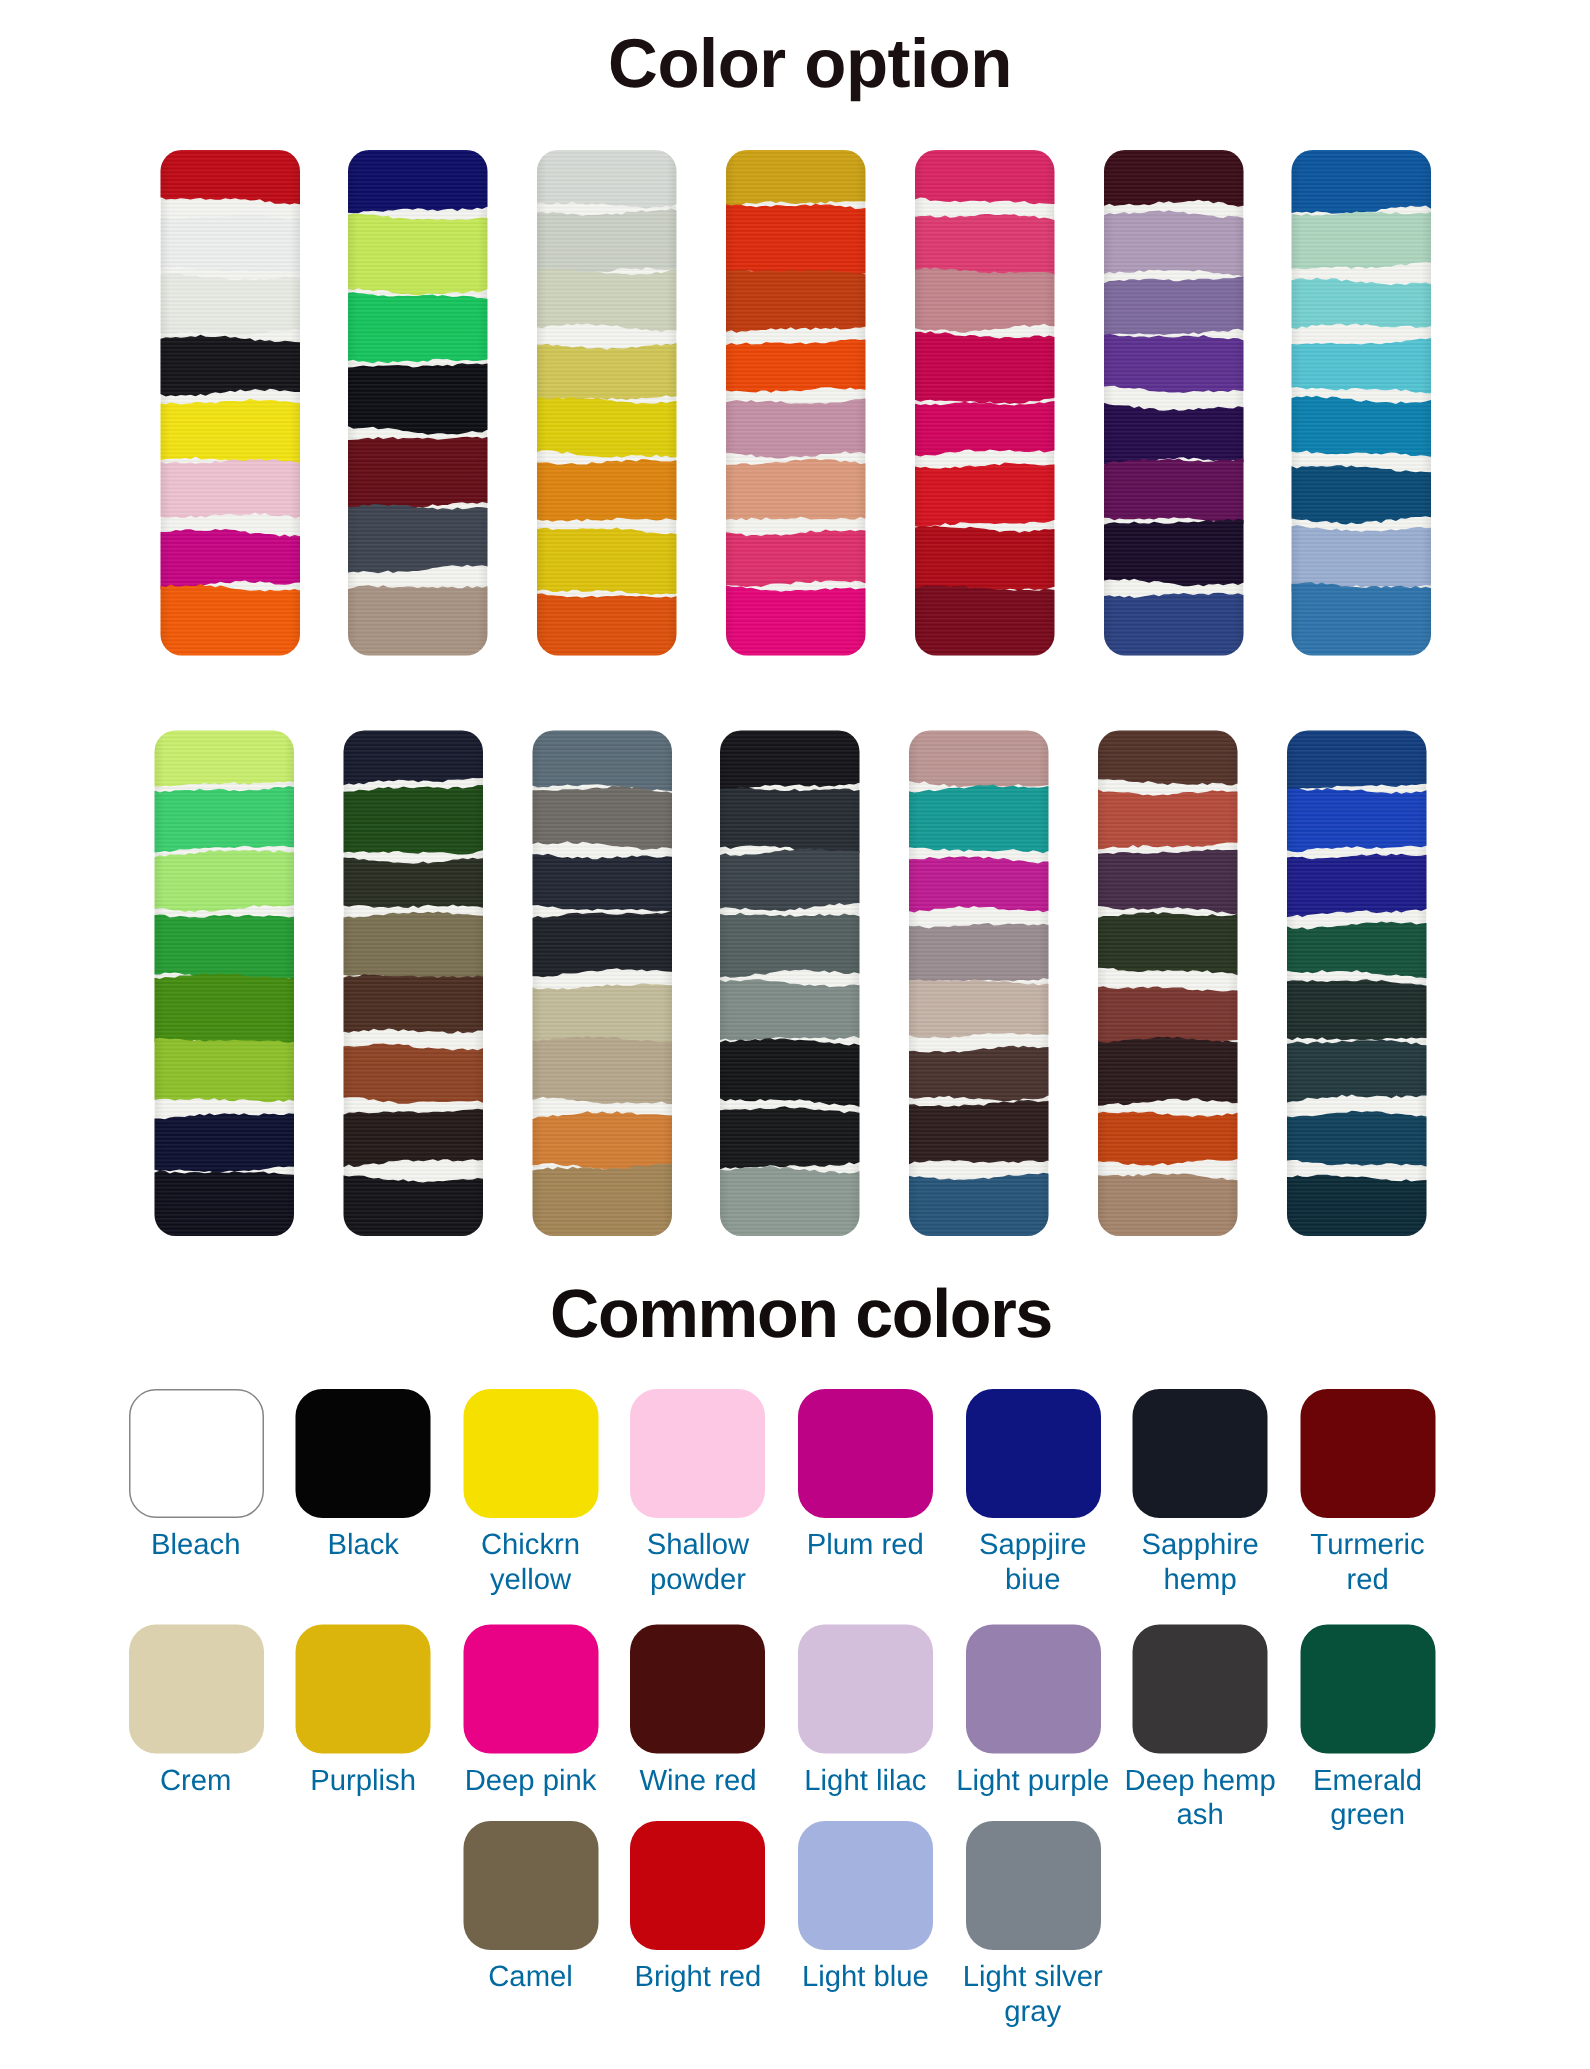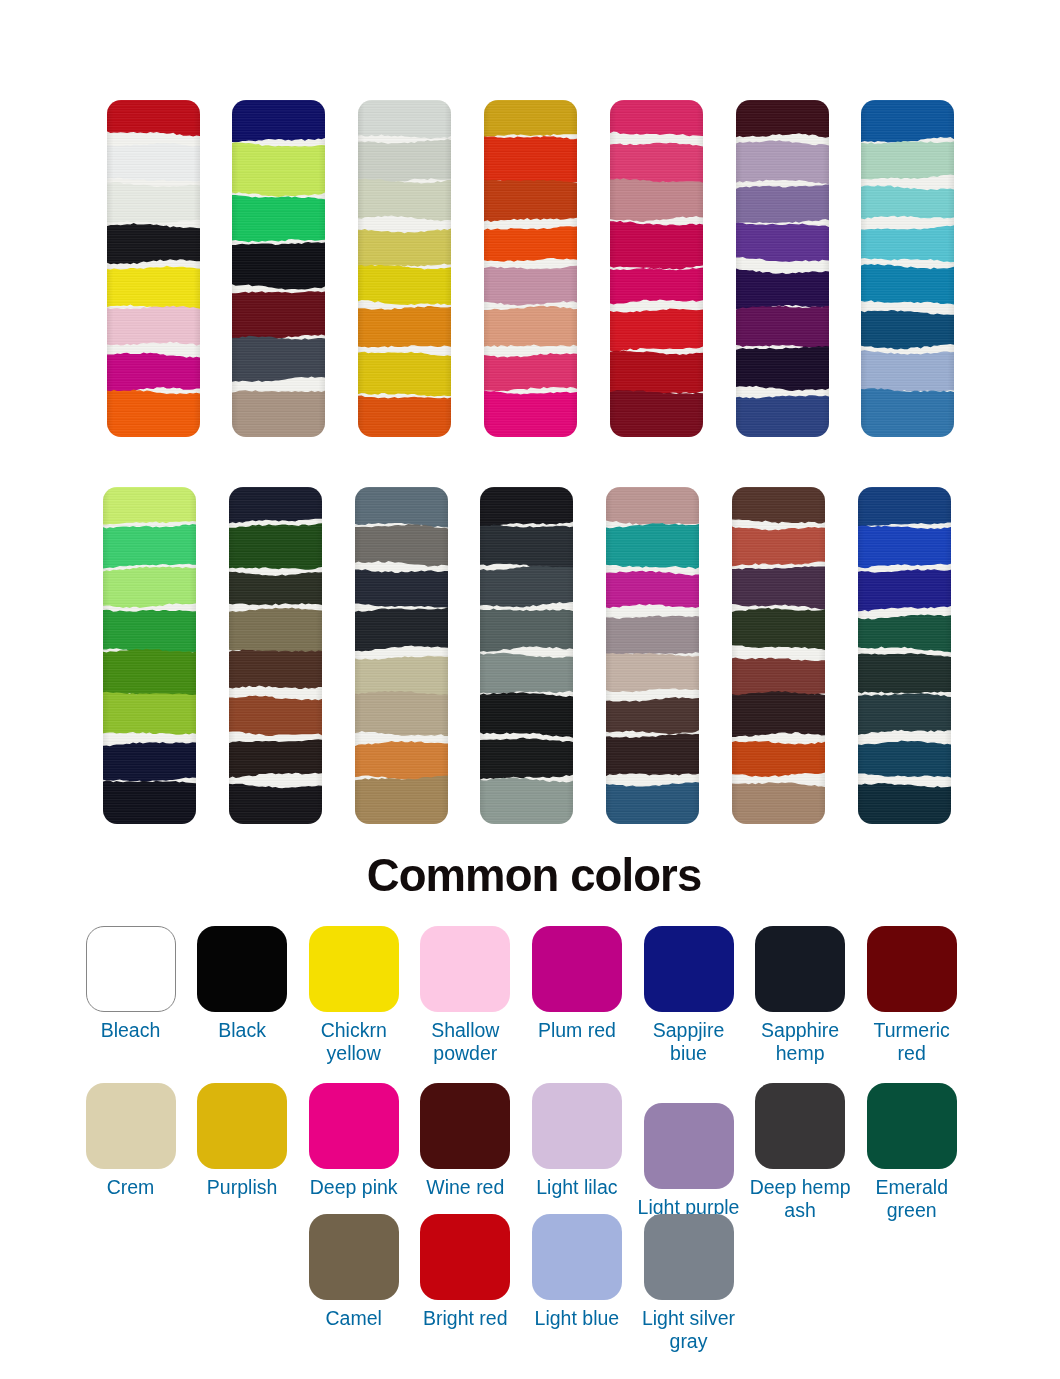--- a/index.html
+++ b/index.html
@@ -21,20 +21,21 @@
   .cc-chip { width:90px; height:86px; border-radius:18px; margin:0 auto; }
   .cc-chip.outline { border:1px solid #868686; }
   .cc-label { margin-top:7px; font-size:19.5px; line-height:23px; color:#0369a1; text-align:center;
               white-space:pre-line; }
 </style>
 </head>
 <body>
 
 <div id="page">
   <div class="hdr">
+    <span class="hdr-main">Color option</span>
   </div>
   <div id="yarn-cards">
       <div class="card" style="left: 106.5px; top: 100px;">
         <svg width="93" height="337" viewBox="0 0 93 337">
           <defs>
             <clipPath id="clipc0_0">
               <rect x="0" y="0" width="93" height="337" rx="14" ry="14"></rect>
             </clipPath>
             <pattern id="texc0_0" width="93" height="2.6" patternUnits="userSpaceOnUse">
               <rect x="0" y="0" width="93" height="1" fill="#ffffff" opacity="0.065"></rect>
@@ -530,21 +531,21 @@
         <div class="cc-label">Deep pink</div>
       </div>
       <div class="cc-cell" style="left: 409.3px; top: 1083px;">
         <div class="cc-chip" style="background: rgb(74, 14, 13);"></div>
         <div class="cc-label">Wine red</div>
       </div>
       <div class="cc-cell" style="left: 520.9px; top: 1083px;">
         <div class="cc-chip" style="background: rgb(211, 190, 220);"></div>
         <div class="cc-label">Light lilac</div>
       </div>
-      <div class="cc-cell" style="left: 632.5px; top: 1083px; margin-top: 20px;">
+      <div class="cc-cell" style="left: 632.5px; top: 1083px;">
         <div class="cc-chip" style="background: rgb(150, 128, 173);"></div>
         <div class="cc-label">Light purple</div>
       </div>
       <div class="cc-cell" style="left: 744.1px; top: 1083px;">
         <div class="cc-chip" style="background: rgb(56, 54, 55);"></div>
         <div class="cc-label">Deep hemp
 ash</div>
       </div>
       <div class="cc-cell" style="left: 855.7px; top: 1083px;">
         <div class="cc-chip" style="background: rgb(7, 80, 58);"></div>

